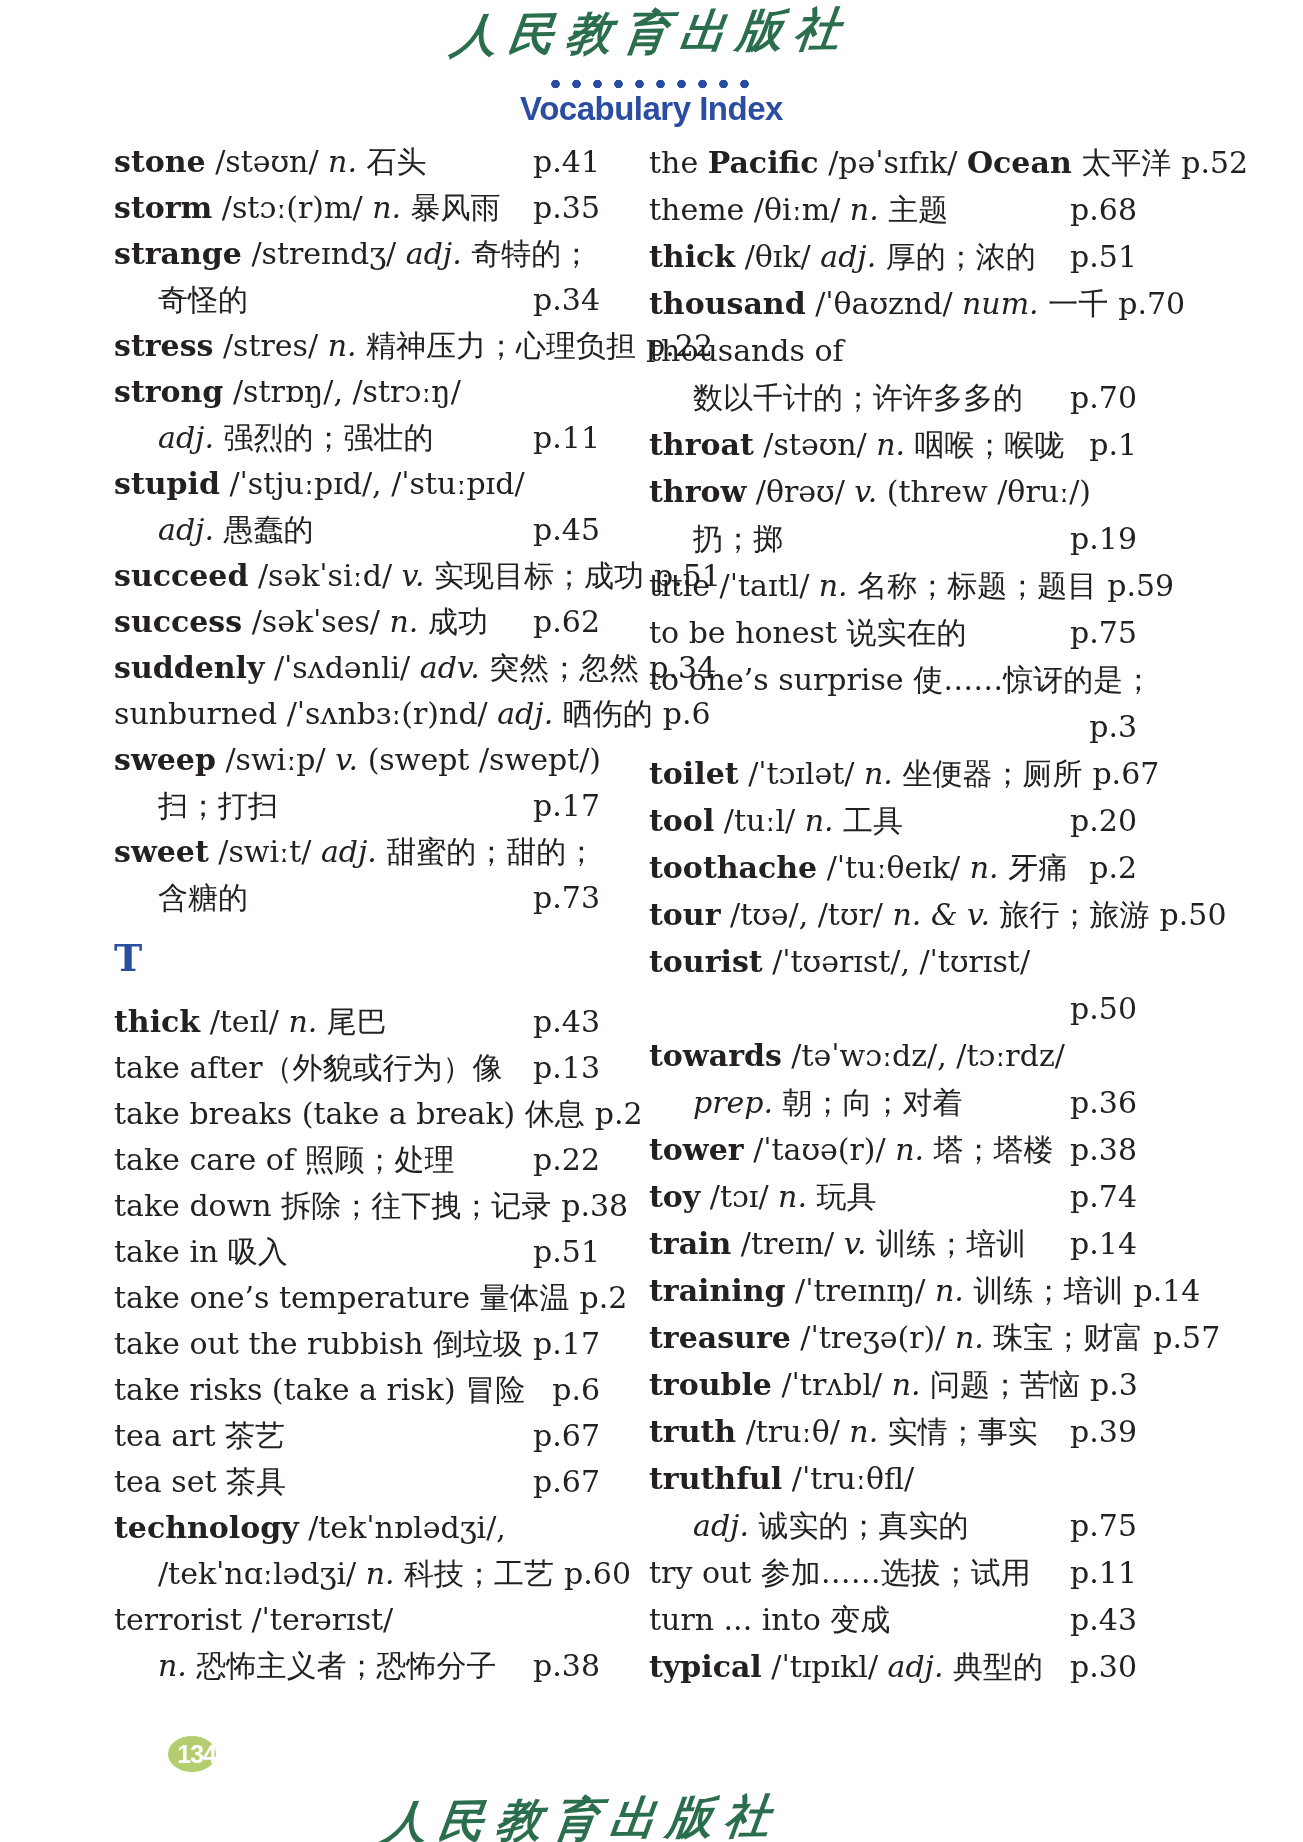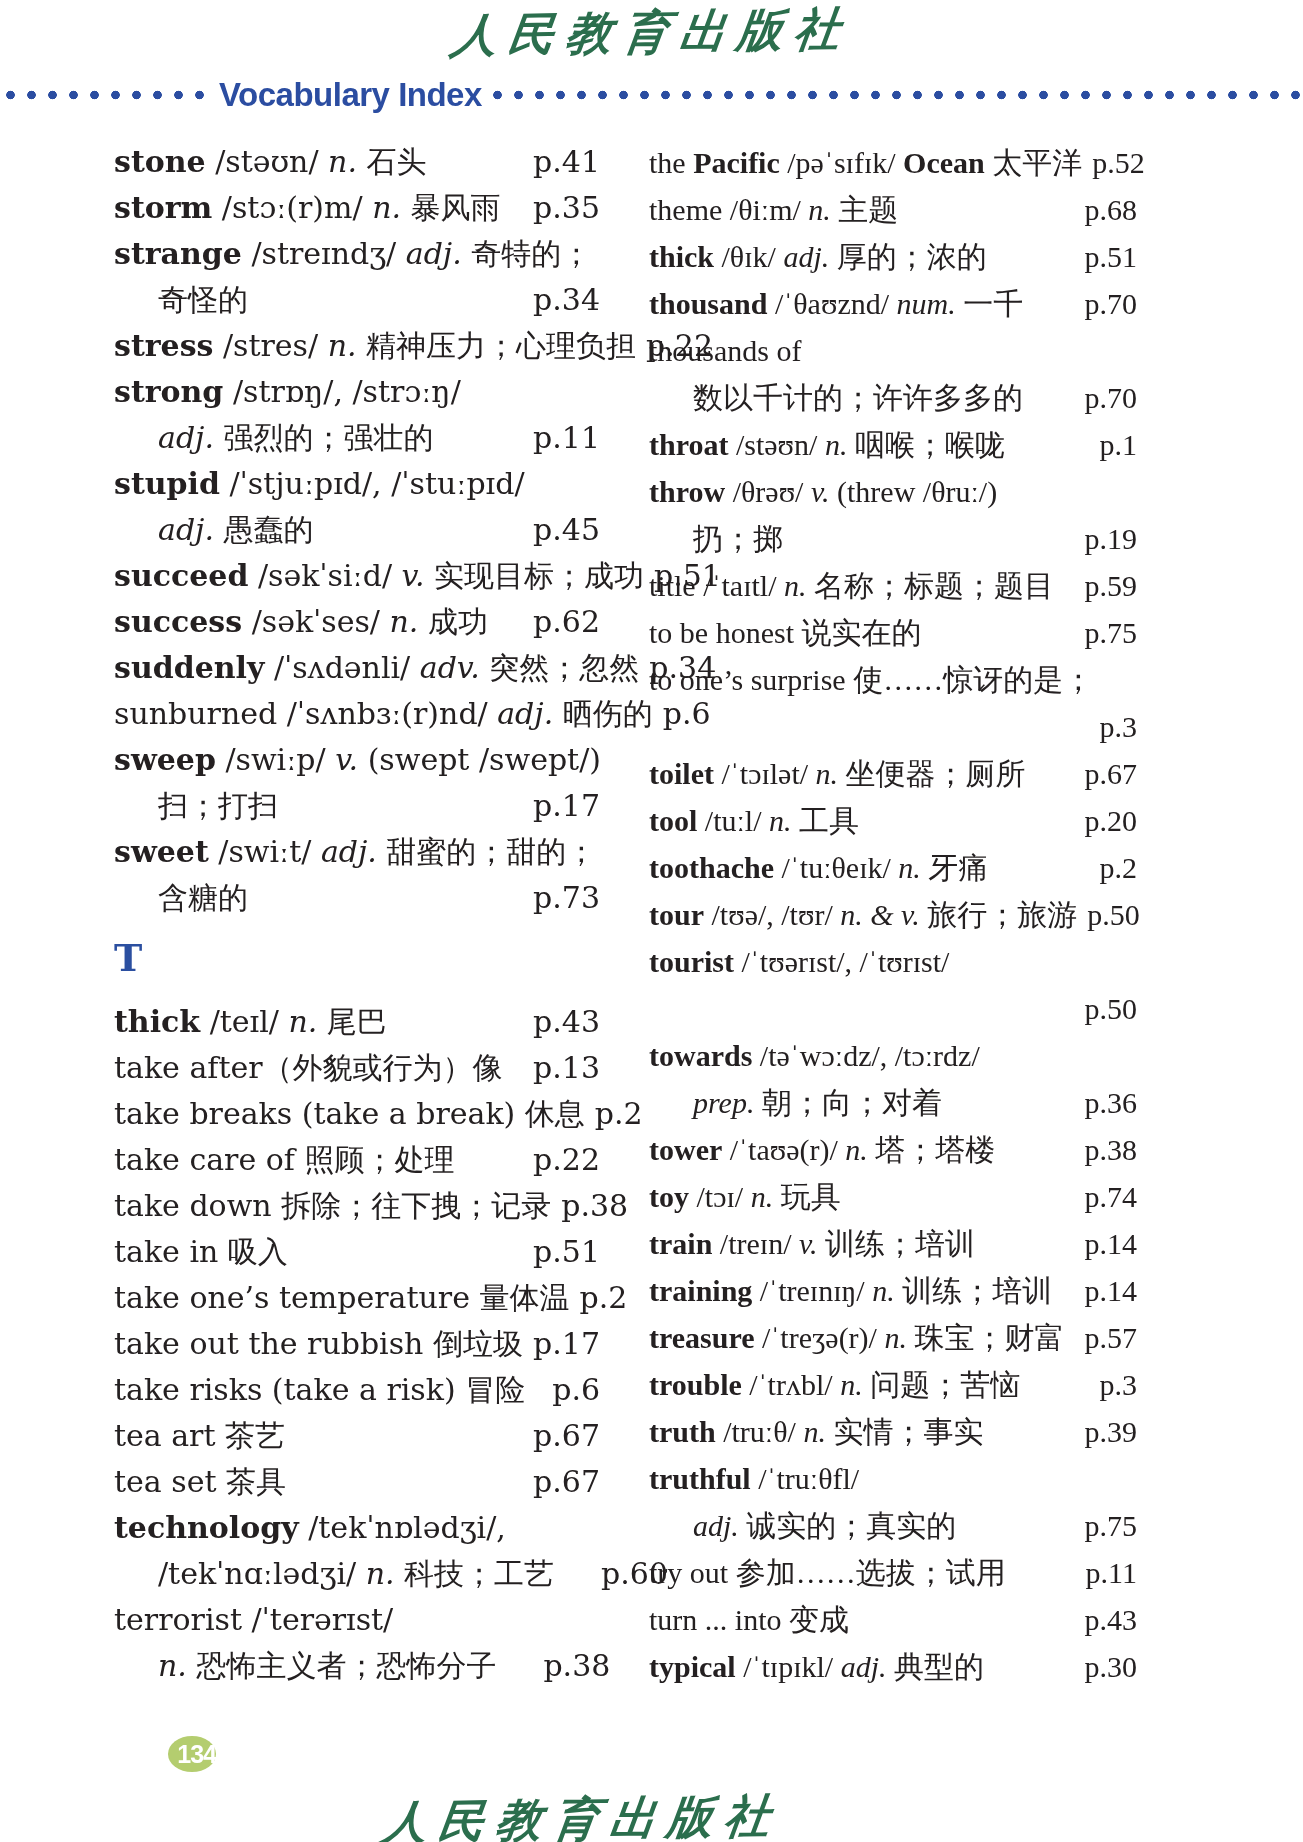--- a/index.html
+++ b/index.html
@@ -15,47 +15,47 @@
   .logo-bottom { top:1789px; left:-140px; }
   .logo-text {
     display:inline-block; font-size:46px; font-weight:bold; font-style:italic;
     letter-spacing:11px; color:#2b6e4d; transform:skewX(-8deg) rotate(-1deg);
     font-family:"DejaVu Serif", serif; white-space:nowrap;
   }
 
   
   .header-band {
     position:absolute; top:78px; left:0; right:0; height:34px;
-    display:flex; align-items:center;
+    display:flex; align-items:center;flex-direction:column;
   }
   .dots {
     height:12px;
     background-image:radial-gradient(circle, #2b4da1 4px, rgba(43,77,161,0) 4.6px);
     background-size:21px 12px; background-repeat:repeat-x; background-position:0 center;
   }
   .dots-left { width:214px; flex:0 0 auto; }
   .dots-right { flex:1 1 auto; }
   .header-title {
     flex:0 0 auto; margin:0 5px; font-family:"Liberation Sans", sans-serif;
     font-weight:bold; font-size:33px; color:#2b4da1; letter-spacing:-0.5px;
     white-space:nowrap;
   }
 
   
   .col { position:absolute; top:139px; }
   .col-left  { left:114px; width:486px; }
-  .col-right { left:649px; width:488px;font-family:Liberation Serif, serif; }
+  .col-right { left:649px; width:488px; }
 
   .row {
     display:flex; align-items:baseline; white-space:nowrap;
     font-size:30px;
   }
   .col-left  .row { height:46px; line-height:46px; }
   .col-right .row { height:47px; line-height:47px; }
-  .row.indent { padding-left:44px;gap:37px; }
+  .row.indent { padding-left:44px; }
   .entry { flex:0 0 auto; }
   .entry .b { font-weight:bold; }
   .entry .i { font-style:italic; }
   .page-num { margin-left:auto; padding-left:10px; flex:0 0 auto; }
 
   .section-row {
     height:78px; display:flex; align-items:flex-start; padding-top:16px;
     box-sizing:border-box; color:#2b4fa0; font-weight:bold; font-size:38px;
     line-height:42px;
   }

